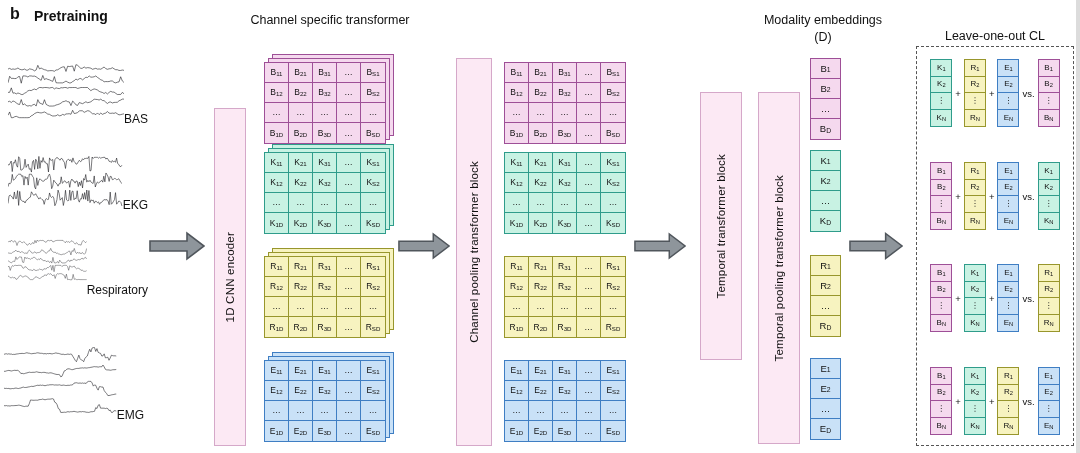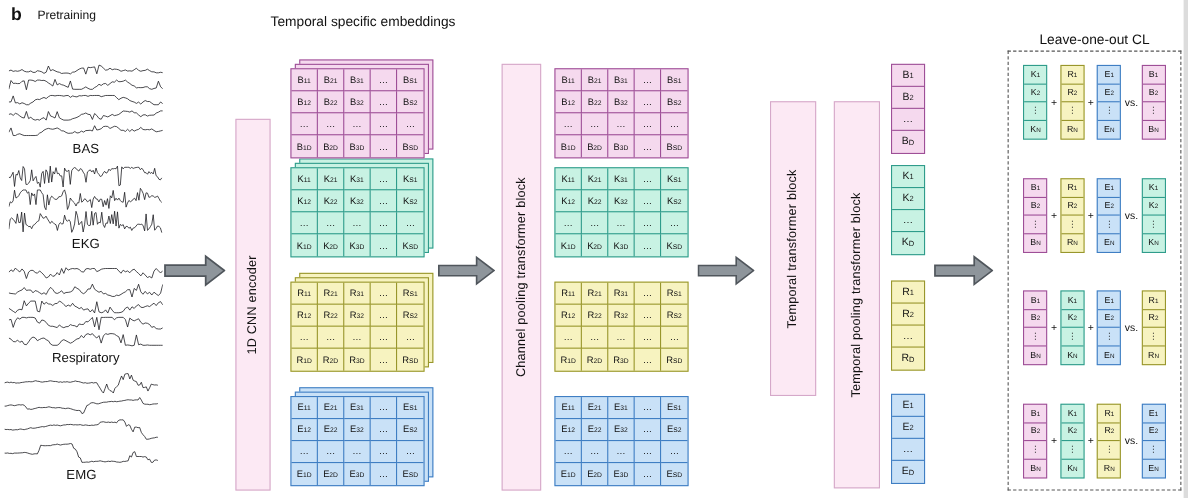--- a/index.html
+++ b/index.html
@@ -1,22 +1,22 @@
 <!DOCTYPE html>
 <html><head>
 <meta charset="utf-8">
 <style>
   * { box-sizing: border-box; margin: 0; padding: 0; }
   body { font-family: "Liberation Sans", sans-serif; color: #111; background: #fff; }
   .figure { position: relative; width: 1080px; height: 453px; background: #fff; overflow: hidden; }
 
   .panel-label { position: absolute; font-weight: bold; font-size: 16px; }
-  .figure-title { position: absolute; font-size: 11px; }
-
-  .signal-group { position: absolute; width: 140px; display: flex; flex-direction: column; align-items: center; }
+  .figure-title { position: absolute; font-size: 14px; font-weight: bold; }
+
+  .signal-group { position: absolute; width: 140px; display: flex; flex-direction: row; align-items: flex-end; }
   .signal-group svg { display: block; }
   .signal-group svg polyline { fill: none; stroke: #15151a; stroke-width: 0.7; }
   .sig-label { font-size: 12px; margin-top: 2px; }
 
   .arrow { position: absolute; }
 
   .pink-block { position: absolute; background: #fce9f4; border: 1px solid #d5a8c9;
                 display: flex; align-items: center; justify-content: center; }
   .vtext { writing-mode: vertical-rl; transform: rotate(180deg); font-size: 11.5px;
            letter-spacing: 0.2px; white-space: nowrap; }
@@ -69,21 +69,21 @@
       <div class="sig-label">BAS</div>
     </div>
   <div class="signal-group" style="left:8px;top:150px">
       <svg width="140" height="62" viewBox="0 0 140 62">
         <polyline points="0.0,11.1 1.3,11.5 2.6,9.2 3.9,6.6 5.2,19.5 6.5,8.6 7.8,9.1 9.1,5.0 10.4,11.9 11.7,14.1 13.0,1.4 14.3,3.4 15.6,17.6 16.9,17.6 18.2,16.4 19.5,14.1 20.8,4.4 22.1,14.4 23.4,12.1 24.7,10.4 26.0,16.7 27.3,15.7 28.6,20.1 29.9,7.7 31.2,5.8 32.5,16.8 33.8,4.4 35.1,6.7 36.4,16.2 37.7,1.0 39.0,15.5 40.3,6.1 41.6,8.2 42.9,2.4 44.2,7.9 45.5,7.5 46.8,10.0 48.1,9.9 49.4,20.0 50.7,2.8 52.0,5.5 53.3,5.7 54.6,4.7 55.9,17.6 57.2,5.1 58.5,3.2 59.8,2.3 61.1,3.0 62.4,4.7 63.7,5.5 65.0,3.3 66.3,4.0 67.6,6.5 68.9,8.4 70.2,15.7 71.5,6.3 72.8,5.2 74.1,4.4 75.4,6.4 76.7,4.8 78.0,8.2 79.3,2.8 80.6,7.0 81.9,8.4 83.2,10.5 84.5,9.9 85.8,7.5 87.1,5.7 88.4,7.4 89.7,6.7 91.0,3.8 92.3,5.1 93.6,3.3 94.9,3.5 96.2,3.2 97.5,3.4 98.8,1.0 100.1,18.8 101.4,18.2 102.7,1.7 104.0,3.5 105.3,2.1 106.6,2.1 107.9,2.1 109.2,2.1 110.5,3.1 111.8,2.1 113.1,3.1 114.4,2.6 115.7,2.3 117.0,2.1 118.3,2.1 119.6,4.3 120.9,2.9 122.2,4.6 123.5,7.0 124.8,7.0 126.1,8.4 127.4,6.0 128.7,7.6 130.0,6.7 131.3,8.2 132.6,3.0 133.9,9.7 135.2,10.7 136.5,13.0 137.8,13.5 139.1,11.7"></polyline>
         <polyline points="0.0,38.0 1.3,33.5 2.6,34.4 3.9,32.6 5.2,22.9 6.5,30.0 7.8,29.3 9.1,27.8 10.4,25.3 11.7,23.8 13.0,22.7 14.3,22.7 15.6,22.7 16.9,25.6 18.2,24.4 19.5,36.0 20.8,25.4 22.1,28.0 23.4,26.3 24.7,36.0 26.0,22.7 27.3,22.7 28.6,22.7 29.9,25.2 31.2,27.0 32.5,38.3 33.8,40.7 35.1,27.1 36.4,36.4 37.7,30.4 39.0,28.3 40.3,29.6 41.6,30.8 42.9,31.4 44.2,30.8 45.5,28.8 46.8,28.8 48.1,28.0 49.4,24.3 50.7,22.6 52.0,27.2 53.3,40.4 54.6,37.3 55.9,30.0 57.2,31.9 58.5,33.4 59.8,34.7 61.1,37.3 62.4,34.3 63.7,34.4 65.0,25.9 66.3,33.8 67.6,32.7 68.9,30.7 70.2,31.5 71.5,33.5 72.8,32.6 74.1,31.4 75.4,38.7 76.7,31.0 78.0,28.6 79.3,30.8 80.6,31.1 81.9,33.6 83.2,31.0 84.5,31.2 85.8,37.9 87.1,32.3 88.4,36.5 89.7,30.6 91.0,39.5 92.3,28.0 93.6,29.9 94.9,23.1 96.2,32.4 97.5,30.2 98.8,31.9 100.1,30.1 101.4,32.3 102.7,33.6 104.0,33.8 105.3,24.8 106.6,38.3 107.9,34.6 109.2,32.2 110.5,33.4 111.8,32.7 113.1,31.0 114.4,30.2 115.7,32.4 117.0,25.1 118.3,32.0 119.6,21.2 120.9,23.2 122.2,26.0 123.5,31.5 124.8,25.3 126.1,25.6 127.4,29.4 128.7,29.0 130.0,27.9 131.3,28.2 132.6,29.4 133.9,29.1 135.2,28.2 136.5,30.4 137.8,32.8 139.1,34.0"></polyline>
         <polyline points="0.0,58.4 1.3,49.2 2.6,48.1 3.9,49.3 5.2,50.9 6.5,53.1 7.8,44.4 9.1,52.3 10.4,52.3 11.7,42.8 13.0,60.8 14.3,43.7 15.6,54.1 16.9,54.9 18.2,56.1 19.5,55.7 20.8,57.9 22.1,54.9 23.4,54.2 24.7,52.6 26.0,51.4 27.3,50.7 28.6,44.2 29.9,46.3 31.2,48.4 32.5,48.1 33.8,46.5 35.1,48.9 36.4,51.0 37.7,53.1 39.0,51.2 40.3,52.3 41.6,53.7 42.9,54.3 44.2,59.5 45.5,54.2 46.8,52.4 48.1,53.6 49.4,53.4 50.7,45.6 52.0,50.0 53.3,51.2 54.6,49.8 55.9,51.6 57.2,61.2 58.5,58.4 59.8,53.6 61.1,42.1 62.4,46.1 63.7,54.4 65.0,52.8 66.3,51.3 67.6,60.9 68.9,54.4 70.2,42.3 71.5,54.0 72.8,55.1 74.1,54.8 75.4,42.1 76.7,54.7 78.0,44.0 79.3,43.2 80.6,53.9 81.9,52.0 83.2,52.5 84.5,42.9 85.8,54.0 87.1,56.8 88.4,52.7 89.7,53.0 91.0,46.4 92.3,53.2 93.6,45.1 94.9,53.5 96.2,42.0 97.5,55.5 98.8,42.6 100.1,57.4 101.4,54.0 102.7,55.1 104.0,54.2 105.3,58.1 106.6,55.8 107.9,55.9 109.2,57.5 110.5,56.5 111.8,59.5 113.1,57.3 114.4,57.0 115.7,55.5 117.0,53.9 118.3,53.8 119.6,54.1 120.9,53.7 122.2,55.4 123.5,59.9 124.8,44.5 126.1,59.4 127.4,58.1 128.7,56.1 130.0,53.8 131.3,45.2 132.6,59.3 133.9,57.7 135.2,55.5 136.5,55.8 137.8,57.1 139.1,61.5"></polyline>
       </svg>
       <div class="sig-label">EKG</div>
     </div>
-  <div class="signal-group" style="left:8px;top:242px">
+  <div class="signal-group" style="left:8px;top:223px">
       <svg width="140" height="74" viewBox="0 0 140 74">
         <polyline points="0.0,5.6 2.0,3.3 4.0,4.8 6.0,1.7 8.0,3.7 10.0,5.2 12.0,2.5 14.0,4.7 16.0,11.2 18.0,5.4 20.0,3.8 22.0,3.8 24.0,5.7 26.0,6.4 28.0,4.3 30.0,6.0 32.0,8.1 34.0,10.7 36.0,9.8 38.0,7.2 40.0,9.3 42.0,8.5 44.0,5.8 46.0,8.0 48.0,2.1 50.0,6.5 52.0,1.4 54.0,3.6 56.0,2.6 58.0,2.1 60.0,2.4 62.0,2.1 64.0,3.0 66.0,4.9 68.0,5.4 70.0,2.5 72.0,2.1 74.0,2.8 76.0,2.1 78.0,2.1 80.0,4.9 82.0,4.1 84.0,2.8 86.0,2.3 88.0,2.1 90.0,2.1 92.0,2.1 94.0,2.1 96.0,2.1 98.0,2.1 100.0,4.3 102.0,6.4 104.0,3.6 106.0,5.1 108.0,4.3 110.0,5.9 112.0,3.6 114.0,2.7 116.0,4.9 118.0,6.6 120.0,8.8 122.0,6.0 124.0,8.0 126.0,10.3 128.0,9.4 130.0,10.7 132.0,4.5 134.0,2.1 136.0,4.2 138.0,6.2 140.0,4.0"></polyline>
         <polyline points="0.0,24.3 2.0,24.8 4.0,25.0 6.0,25.3 8.0,23.5 10.0,22.4 12.0,21.6 14.0,19.4 16.0,22.0 18.0,21.7 20.0,21.7 22.0,24.2 24.0,22.2 26.0,22.8 28.0,24.1 30.0,25.4 32.0,24.1 34.0,25.7 36.0,21.8 38.0,19.2 40.0,21.2 42.0,24.1 44.0,24.8 46.0,23.9 48.0,22.3 50.0,24.9 52.0,23.9 54.0,23.8 56.0,23.4 58.0,22.3 60.0,18.7 62.0,20.1 64.0,21.2 66.0,23.9 68.0,25.0 70.0,23.6 72.0,20.7 74.0,20.7 76.0,16.3 78.0,20.9 80.0,22.4 82.0,23.7 84.0,22.8 86.0,25.2 88.0,24.7 90.0,26.2 92.0,26.6 94.0,27.5 96.0,27.5 98.0,26.3 100.0,26.7 102.0,25.6 104.0,24.3 106.0,23.3 108.0,21.4 110.0,21.3 112.0,28.0 114.0,20.2 116.0,22.0 118.0,16.4 120.0,23.3 122.0,25.5 124.0,22.9 126.0,25.2 128.0,23.7 130.0,26.2 132.0,23.6 134.0,25.3 136.0,26.7 138.0,24.5 140.0,16.5"></polyline>
         <polyline points="0.0,38.2 2.0,39.6 4.0,41.0 6.0,42.3 8.0,40.0 10.0,39.2 12.0,39.6 14.0,31.4 16.0,36.1 18.0,33.6 20.0,31.7 22.0,31.7 24.0,31.7 26.0,40.9 28.0,41.5 30.0,31.7 32.0,34.6 34.0,32.9 36.0,34.3 38.0,34.5 40.0,35.7 42.0,34.0 44.0,33.9 46.0,31.7 48.0,32.8 50.0,34.8 52.0,36.7 54.0,35.3 56.0,36.4 58.0,33.7 60.0,36.3 62.0,37.2 64.0,38.6 66.0,37.5 68.0,39.9 70.0,39.1 72.0,38.8 74.0,41.6 76.0,39.5 78.0,42.5 80.0,32.3 82.0,41.5 84.0,42.3 86.0,41.8 88.0,39.7 90.0,42.6 92.0,37.2 94.0,40.0 96.0,42.3 98.0,42.3 100.0,42.3 102.0,42.0 104.0,41.0 106.0,38.2 108.0,37.1 110.0,39.9 112.0,36.9 114.0,38.4 116.0,36.1 118.0,34.9 120.0,37.3 122.0,37.6 124.0,36.7 126.0,36.0 128.0,36.7 130.0,35.1 132.0,33.6 134.0,35.8 136.0,33.2 138.0,32.2 140.0,35.2"></polyline>
         <polyline points="0.0,48.9 2.0,48.3 4.0,55.6 6.0,49.7 8.0,46.9 10.0,48.1 12.0,46.5 14.0,46.5 16.0,47.0 18.0,46.5 20.0,46.5 22.0,46.5 24.0,47.1 26.0,50.8 28.0,51.8 30.0,48.9 32.0,49.4 34.0,51.1 36.0,53.7 38.0,54.6 40.0,54.6 42.0,55.2 44.0,55.8 46.0,53.4 48.0,55.1 50.0,55.9 52.0,55.0 54.0,54.9 56.0,53.1 58.0,53.9 60.0,54.1 62.0,55.3 64.0,52.5 66.0,53.0 68.0,52.9 70.0,50.3 72.0,50.6 74.0,48.6 76.0,46.6 78.0,55.2 80.0,46.5 82.0,57.8 84.0,46.5 86.0,46.6 88.0,46.5 90.0,46.5 92.0,46.5 94.0,46.5 96.0,48.7 98.0,46.9 100.0,46.5 102.0,46.5 104.0,46.5 106.0,48.5 108.0,55.3 110.0,47.2 112.0,48.8 114.0,49.7 116.0,48.7 118.0,47.8 120.0,51.0 122.0,52.7 124.0,51.6 126.0,51.9 128.0,53.0 130.0,55.6 132.0,54.8 134.0,56.7 136.0,57.1 138.0,57.1 140.0,56.0"></polyline>
         <polyline points="0.0,65.3 2.0,66.3 4.0,68.5 6.0,68.7 8.0,67.2 10.0,69.2 12.0,68.0 14.0,71.0 16.0,71.4 18.0,68.8 20.0,65.8 22.0,64.4 24.0,65.2 26.0,67.7 28.0,66.6 30.0,65.6 32.0,65.3 34.0,66.8 36.0,67.8 38.0,70.8 40.0,71.9 42.0,71.9 44.0,71.9 46.0,70.5 48.0,67.8 50.0,66.8 52.0,67.8 54.0,68.9 56.0,70.0 58.0,69.1 60.0,67.5 62.0,66.1 64.0,65.7 66.0,63.0 68.0,65.1 70.0,62.2 72.0,61.3 74.0,62.4 76.0,61.3 78.0,63.7 80.0,65.3 82.0,63.1 84.0,69.9 86.0,63.4 88.0,61.3 90.0,62.0 92.0,61.3 94.0,61.3 96.0,61.7 98.0,63.1 100.0,64.2 102.0,69.7 104.0,62.2 106.0,71.9 108.0,71.6 110.0,71.9 112.0,72.4 114.0,71.9 116.0,62.5 118.0,71.4 120.0,70.8 122.0,71.9 124.0,71.9 126.0,71.6 128.0,71.9 130.0,71.9 132.0,71.9 134.0,71.9 136.0,71.9 138.0,71.9 140.0,71.9"></polyline>
       </svg>
       <div class="sig-label">Respiratory</div>
     </div>
   <div class="signal-group" style="left:4px;top:338px">
@@ -116,21 +116,25 @@
     <span class="vtext">Channel pooling transformer block</span>
   </div>
   <div class="pink-block" style="left:700px;top:92px;width:42px;height:268px">
     <span class="vtext">Temporal transformer block</span>
   </div>
   <div class="pink-block" style="left:758px;top:92px;width:42px;height:352px">
     <span class="vtext">Temporal pooling transformer block</span>
   </div>
 
   <div class="col-header" style="left:230px;top:12px;width:200px">
-    <div>Temporal specific embeddings</div>
+    <div>Channel specific transformer</div>
+  </div>
+  <div class="col-header" style="left:723px;top:12px;width:200px">
+    <div>Modality embeddings</div>
+    <div>(D)</div>
   </div>
   <div class="col-header" style="left:895px;top:28px;width:200px">
     <div>Leave-one-out CL</div>
   </div>
 
   <div class="matrix-wrap stacked" style="left: 264px; top: 62px; --fill: #f5d9ee; --border: #9e4f97;">
       <div class="stack-layer" style="transform: translate(8px, -8px);"></div>
       <div class="stack-layer" style="transform: translate(4px, -4px);"></div>
       <div class="matrix-grid">
         <div class="cell">B<sub>11</sub></div>

